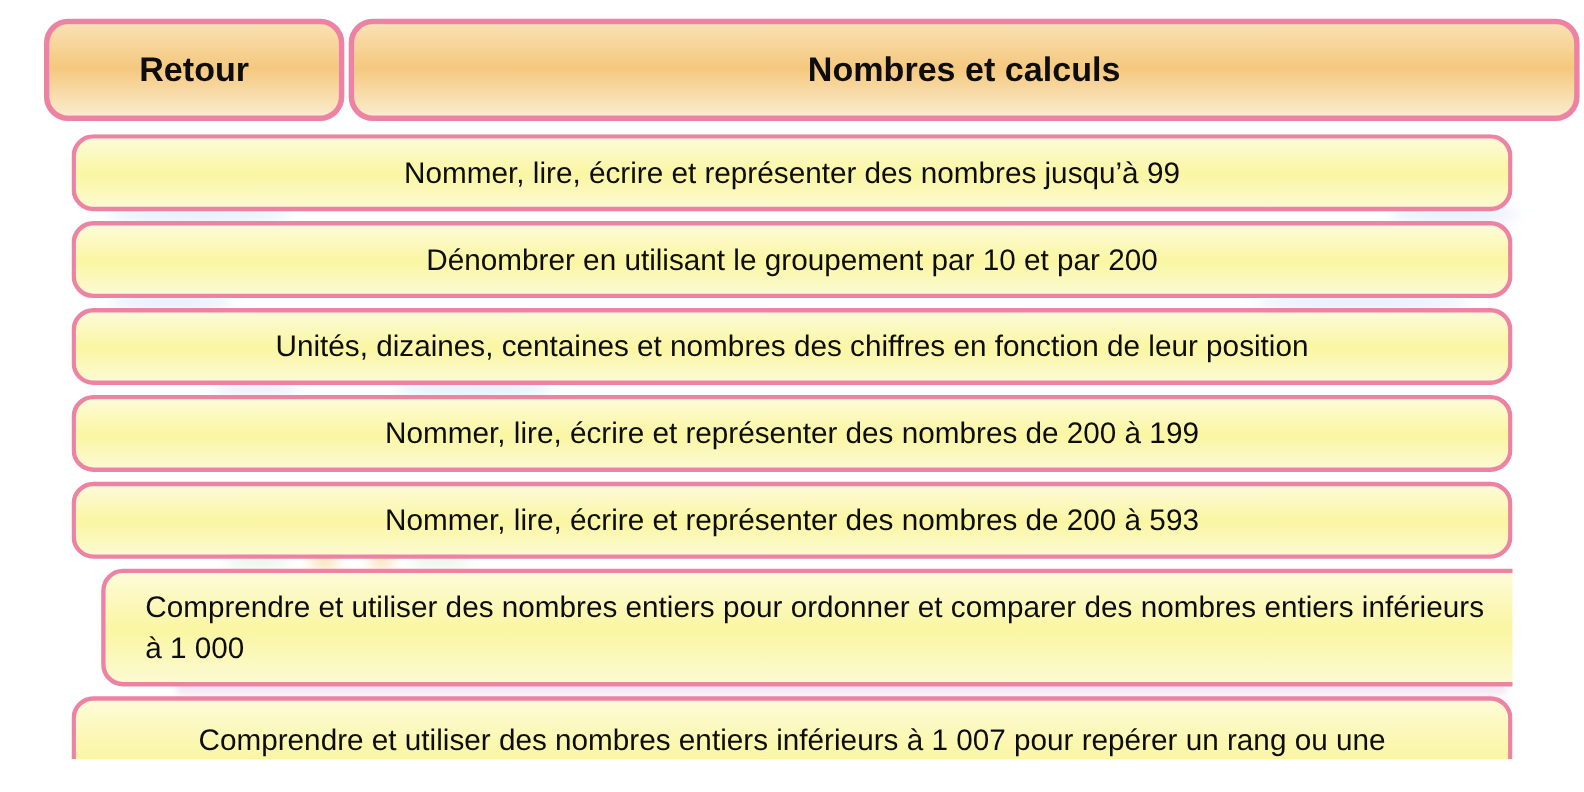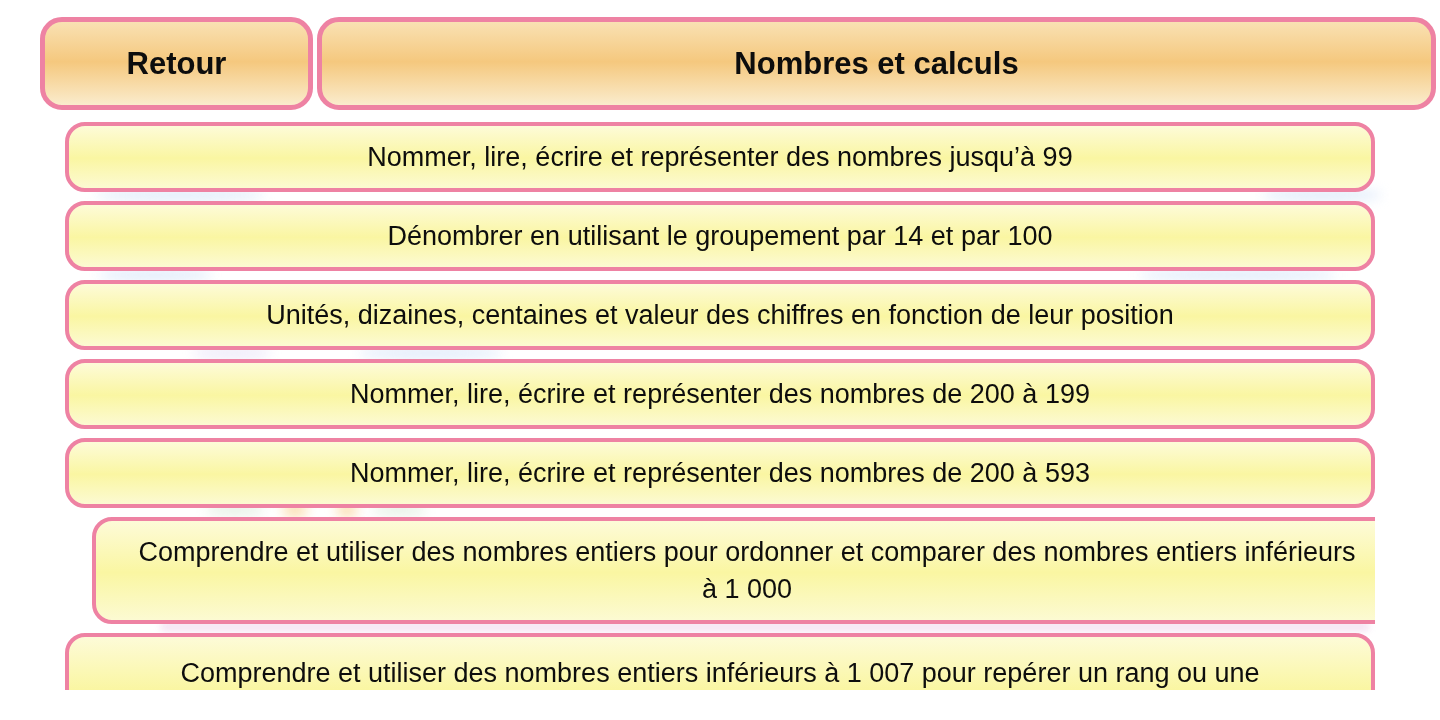--- a/index.html
+++ b/index.html
@@ -54,21 +54,20 @@
     overflow:hidden;
   }
   .list-item {
     width:1310px;
     min-height:70px;
     margin-bottom:9px;
     background:linear-gradient(180deg,#fdfbd8 0%,#faf6a2 52%,#fcfad2 100%);
     border:4px solid #ee82a3;
     border-radius:20px;
     display:flex; align-items:center; justify-content:center;
-    text-align:center;
     font-size:27px; color:#0d0d0d;
     line-height:1.35;
     padding:8px 36px;
     cursor:pointer;
   }
   .list-item.tall { min-height:107px;margin-left:27px; }
   .list-item.clipped {
     min-height:110px;
     align-items:flex-start;
     padding-top:18px;
@@ -102,25 +101,25 @@
     <span>Nombres et calculs</span>
   </div>
 
   <div class="list-viewport">
 
     <div class="list-item">
       <span>Nommer, lire, écrire et représenter des nombres jusqu’à 99</span>
     </div>
 
     <div class="list-item">
-      <span>Dénombrer en utilisant le groupement par 14 et par 100</span>
+      <span>Dénombrer en utilisant le groupement par 10 et par 200</span>
     </div>
 
     <div class="list-item">
-      <span>Unités, dizaines, centaines et valeur des chiffres en fonction de leur position</span>
+      <span>Unités, dizaines, centaines et nombres des chiffres en fonction de leur position</span>
     </div>
 
     <div class="list-item">
       <span>Nommer, lire, écrire et représenter des nombres de 200 à 199</span>
     </div>
 
     <div class="list-item">
       <span>Nommer, lire, écrire et représenter des nombres de 200 à 593</span>
     </div>
 

